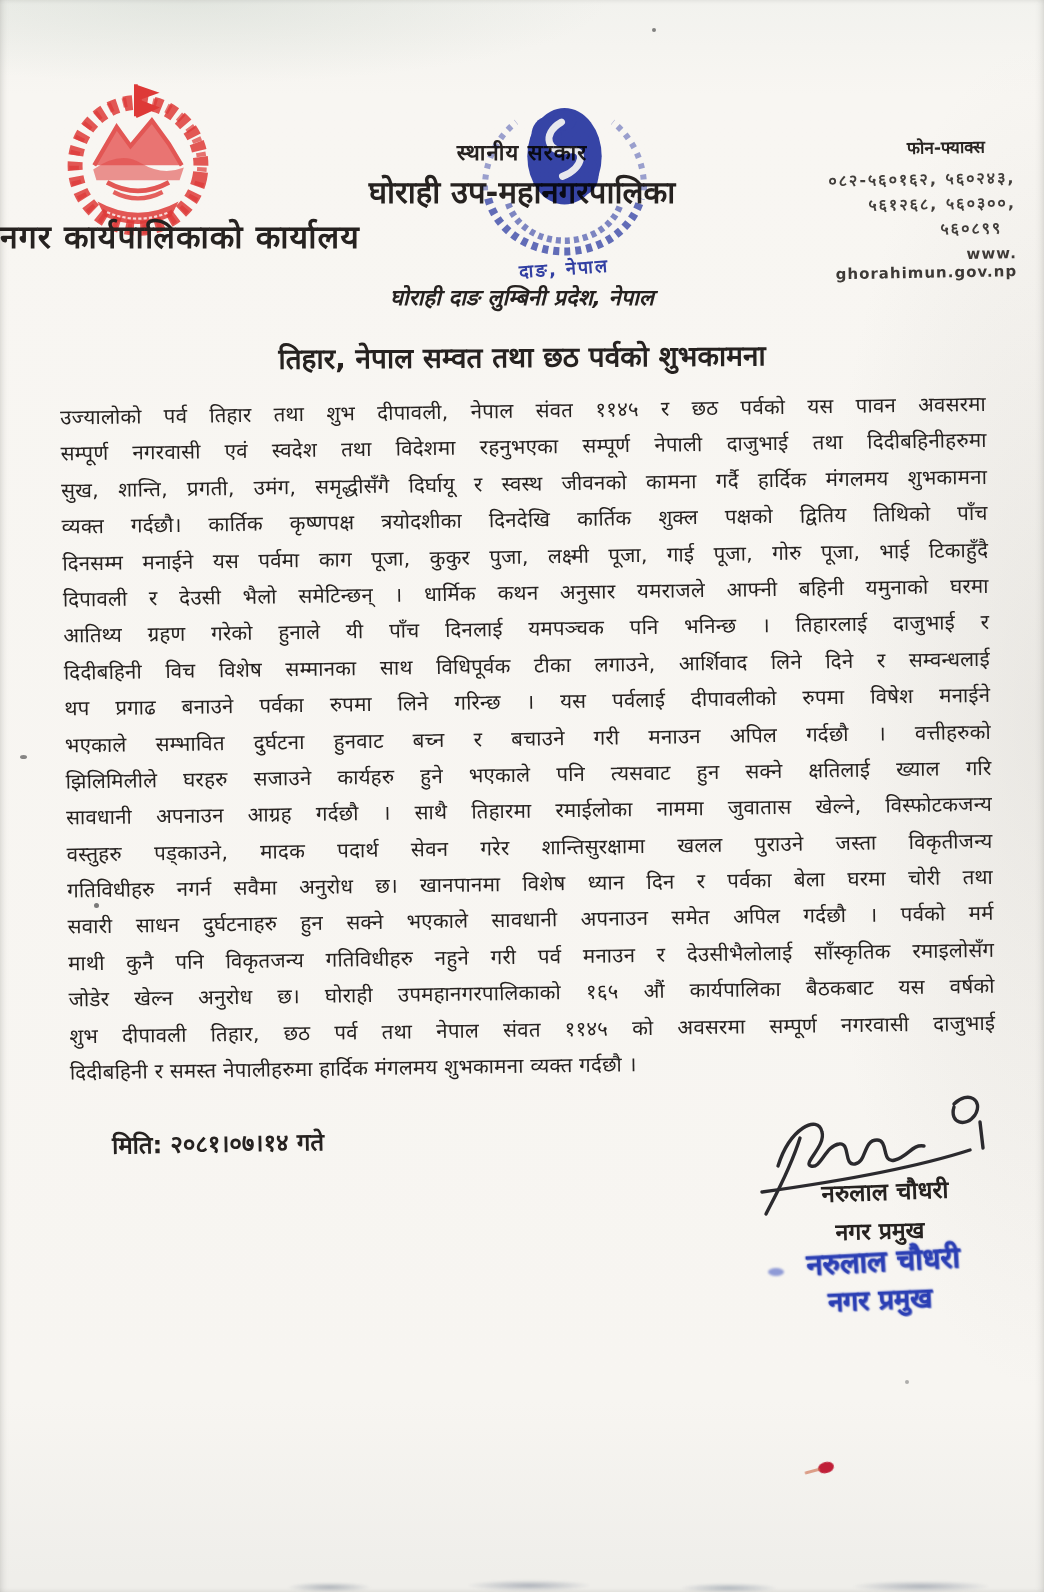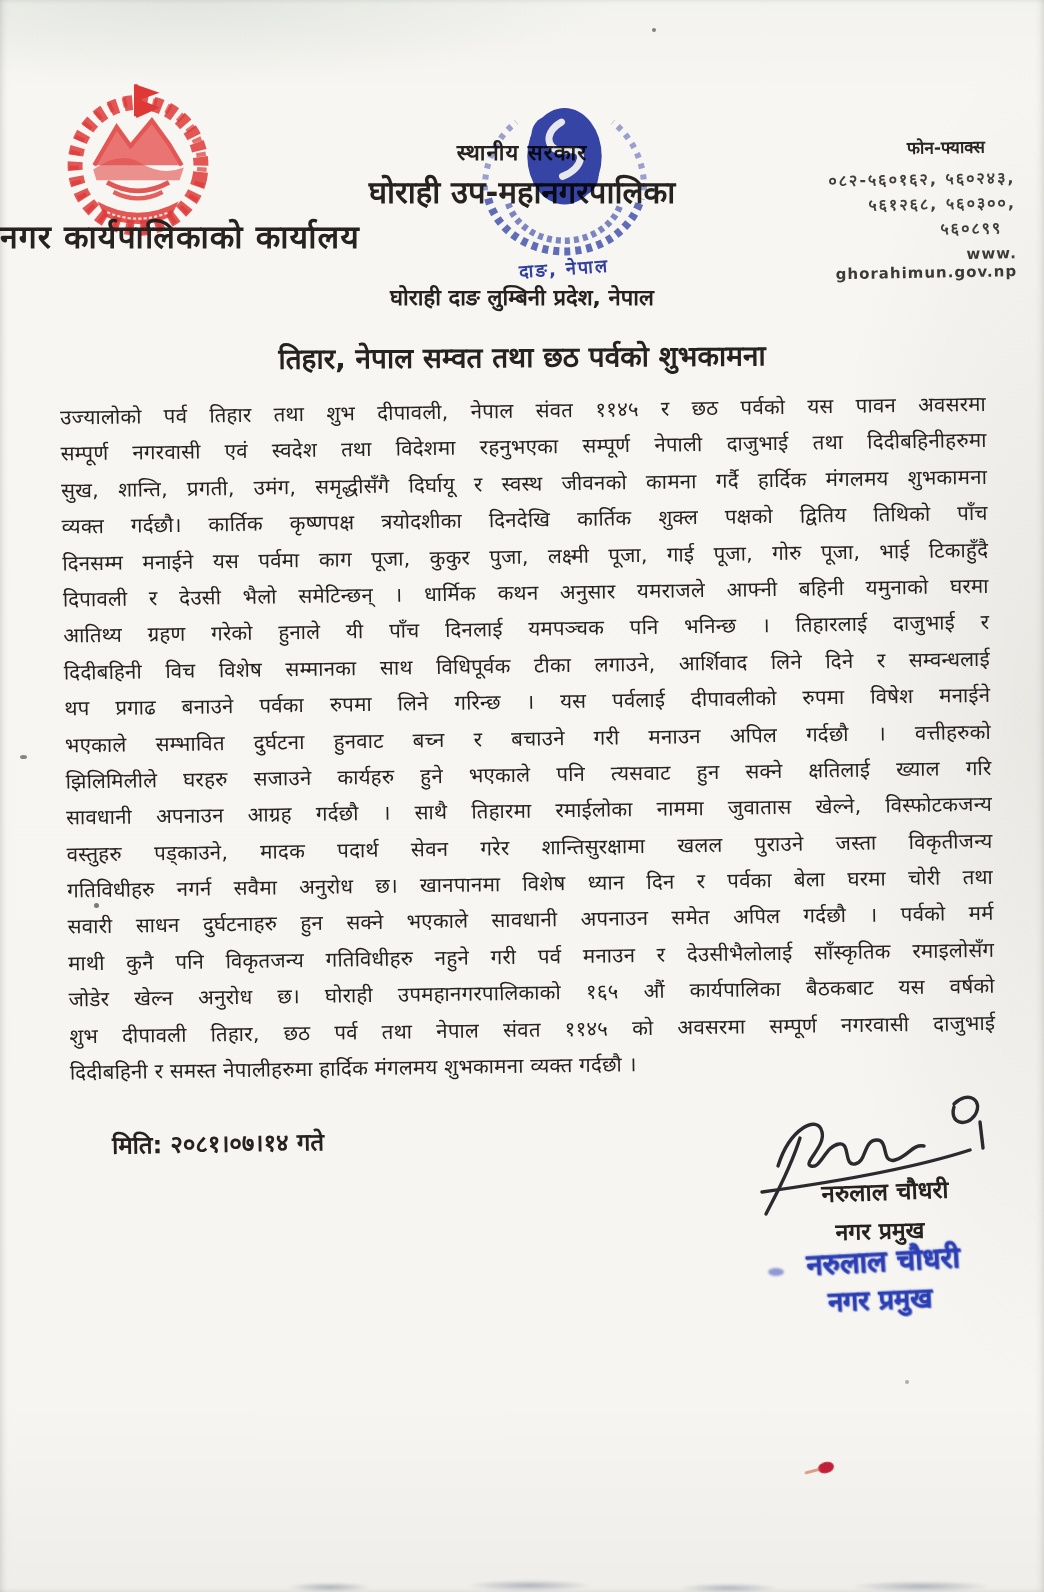--- a/index.html
+++ b/index.html
@@ -15,21 +15,21 @@
     box-shadow: inset 4px 0 9px -5px rgba(120,120,115,.5), inset -5px 0 10px -6px rgba(120,120,115,.45);
     overflow:hidden;
     font-family:"DejaVu Sans", sans-serif;
     color:#262220;
   }
   
   .emblem{position:absolute;left:58px;top:78px;width:160px;height:164px;opacity:.92;filter:blur(.3px);}
   .lh-gov{position:absolute;left:0;top:136px;width:1044px;text-align:center;font-size:22px;font-weight:600;letter-spacing:1px;}
   .lh-muni{position:absolute;left:0;top:170px;width:1044px;text-align:center;font-size:31px;font-weight:700;}
   .lh-office{position:absolute;left:0;top:214px;width:952px;font-size:32px;font-weight:700;letter-spacing:1px;}
-  .lh-addr{position:absolute;left:0;top:281px;width:1044px;text-align:center;font-size:22px;font-weight:600;}
+  .lh-addr{position:absolute;left:0;top:281px;width:1044px;text-align:center;font-size:22px;font-weight:600;font-style:italic;}
   .bluestamp{position:absolute;left:462px;top:102px;width:205px;height:196px;mix-blend-mode:multiply;opacity:.92;filter:blur(.35px);}
   .contact{position:absolute;right:28px;top:136px;width:215px;text-align:right;color:#2a2623;transform:rotate(-1deg);}
   .c-label{font-size:17px;font-weight:700;margin-right:30px;margin-bottom:8px;}
   .c-num{font-size:16px;font-weight:700;letter-spacing:2px;line-height:25px;opacity:.88;}
   .c-num3{margin-right:14px;}
   .c-web{font-size:15px;font-weight:700;letter-spacing:1px;margin-top:4px;opacity:.9;}
   
   .title{position:absolute;left:0;top:337px;width:1044px;text-align:center;font-size:28px;font-weight:700;transform:rotate(-.4deg);}
   .body{position:absolute;left:60px;top:399px;width:926px;transform:rotate(-.85deg);transform-origin:40px 10px;}
   .bline{height:36.4px;line-height:36.4px;font-size:20.5px;font-weight:500;text-align:justify;text-align-last:justify;white-space:nowrap;letter-spacing:.2px;}

